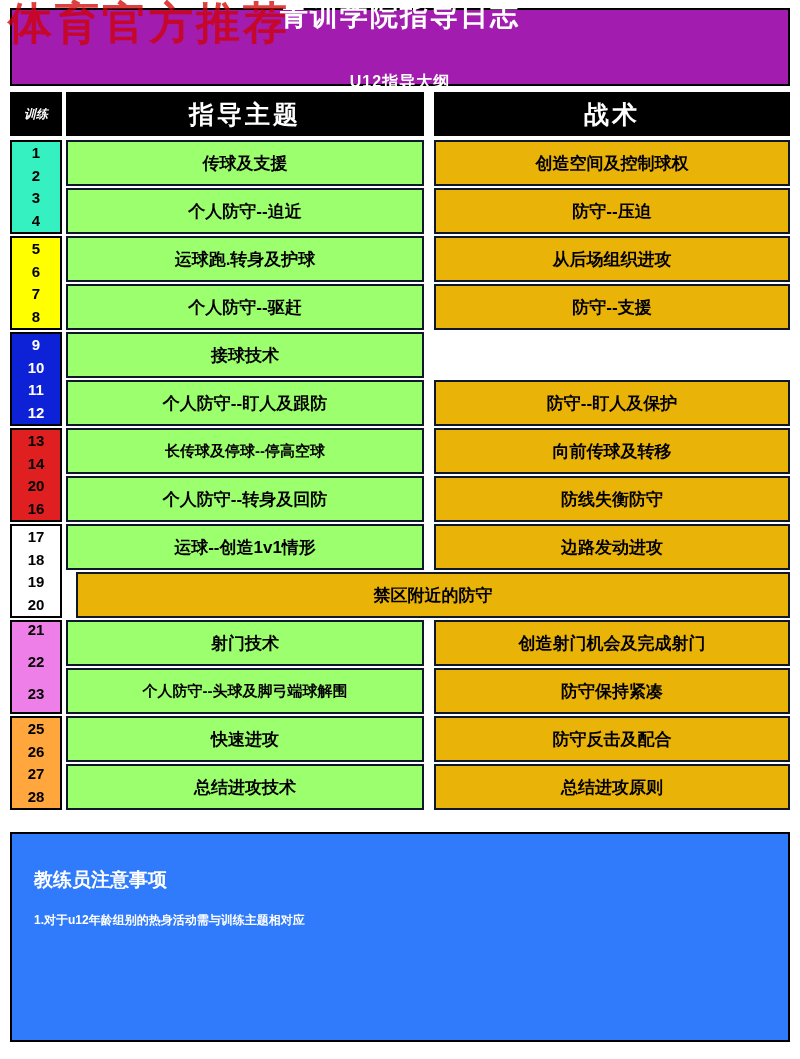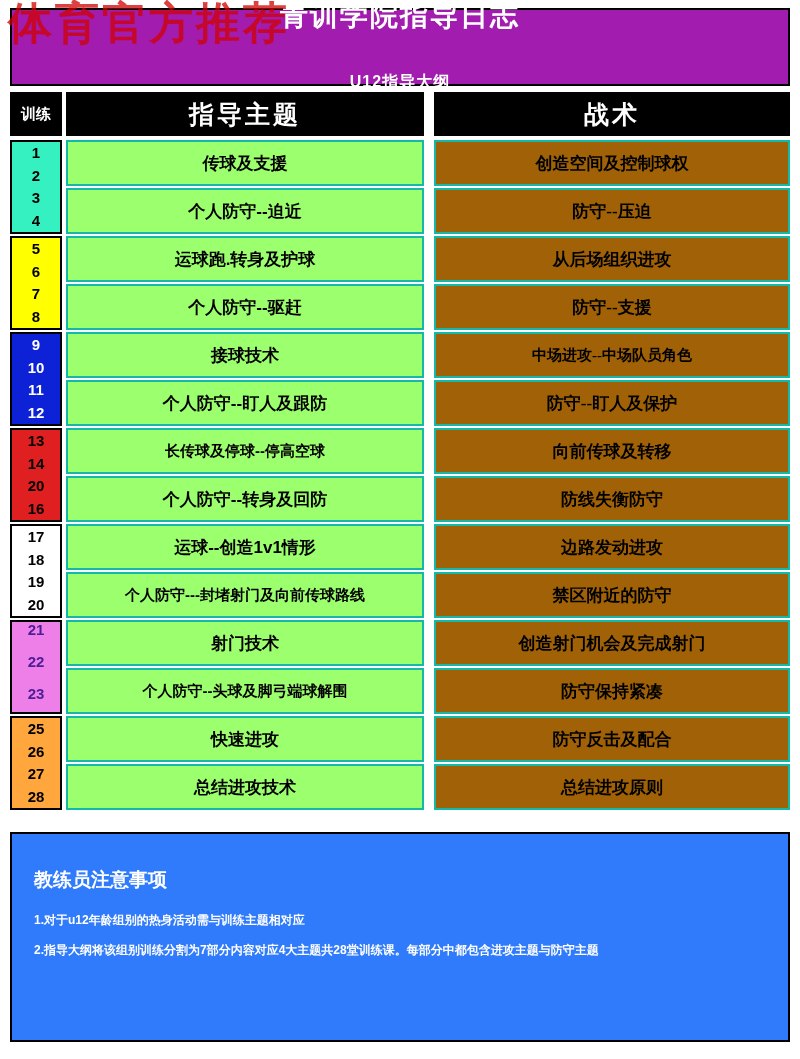--- a/index.html
+++ b/index.html
@@ -80,25 +80,26 @@
     align-items: stretch;
     height: 44px;
     margin-bottom: 4px;
   }
   .head-num {
     width: 52px;
     background: #000;
     border: 2px solid #000;
     box-sizing: border-box;
     color: #ffffff;
-    font-size: 15px;
-    font-weight: bold;
-    display: flex;
-    align-items: center;
-    justify-content: center;
+    font-size: 12px;
+    font-weight: bold;
+    display: flex;
+    align-items: center;
+    justify-content: center;
+    font-style: italic;
   }
   .head-topic {
     flex: 0 0 358px;
     margin-left: 4px;
     background: #000;
     border: 2px solid #000;
     box-sizing: border-box;
     color: #ffffff;
     font-size: 25px;
     font-weight: bold;
@@ -149,40 +150,39 @@
     margin-left: 4px;
     display: flex;
     flex-direction: column;
   }
   .row {
     display: flex;
     height: 46px;
     margin-bottom: 2px;
   }
   .cell {
-    border: 2px solid #14b8a6;
+    border: 2px solid #0f172a;
     box-sizing: border-box;
     display: flex;
     align-items: center;
     justify-content: center;
     font-weight: bold;
     font-size: 17px;
     text-align: center;
     padding: 8px 4px;
   }
   .cell.small { font-size: 15px; }
   .cell-topic {
     flex: 0 0 358px;
     background: #9cff6e;
   }
   .cell-tactic {
     flex: 1 1 auto;
     margin-left: 10px;
-    background: #a16207;
-    font-family: Liberation Serif, serif;
+    background: #eab308;
   }
 
   
   .notes {
     position: absolute;
     left: 10px;
     top: 832px;
     width: 780px;
     height: 210px;
     background: #2f7bfb;
@@ -248,21 +248,21 @@
             <span>14</span>
             <span>20</span>
             <span>16</span>
           </div>
           <div class="num-group" style="background: rgb(255, 255, 255); color: rgb(0, 0, 0);">
             <span>17</span>
             <span>18</span>
             <span>19</span>
             <span>20</span>
           </div>
-          <div class="num-group" style="background: rgb(239, 127, 232); color: #4c1d95; gap: 16px;">
+          <div class="num-group" style="background: rgb(239, 127, 232); color: #000000; gap: 16px;">
             <span>21</span>
             <span>22</span>
             <span>23</span>
             <span>24</span>
           </div>
           <div class="num-group" style="background: rgb(255, 166, 61); color: rgb(0, 0, 0);">
             <span>25</span>
             <span>26</span>
             <span>27</span>
             <span>28</span>
@@ -280,40 +280,38 @@
           <div class="row">
             <div class="cell cell-topic">运球跑.转身及护球</div>
             <div class="cell cell-tactic">从后场组织进攻</div>
           </div>
           <div class="row">
             <div class="cell cell-topic">个人防守--驱赶</div>
             <div class="cell cell-tactic">防守--支援</div>
           </div>
           <div class="row">
             <div class="cell cell-topic">接球技术</div>
-            <div class="cell cell-tactic small">中场进攻--中场队员角色</div>
           </div>
           <div class="row">
             <div class="cell cell-topic">个人防守--盯人及跟防</div>
             <div class="cell cell-tactic">防守--盯人及保护</div>
           </div>
           <div class="row">
             <div class="cell cell-topic small">长传球及停球--停高空球</div>
             <div class="cell cell-tactic">向前传球及转移</div>
           </div>
           <div class="row">
             <div class="cell cell-topic">个人防守--转身及回防</div>
             <div class="cell cell-tactic">防线失衡防守</div>
           </div>
           <div class="row">
             <div class="cell cell-topic">运球--创造1v1情形</div>
             <div class="cell cell-tactic">边路发动进攻</div>
           </div>
           <div class="row">
-            <div class="cell cell-topic small">个人防守---封堵射门及向前传球路线</div>
             <div class="cell cell-tactic">禁区附近的防守</div>
           </div>
           <div class="row">
             <div class="cell cell-topic">射门技术</div>
             <div class="cell cell-tactic">创造射门机会及完成射门</div>
           </div>
           <div class="row">
             <div class="cell cell-topic small">个人防守--头球及脚弓端球解围</div>
             <div class="cell cell-tactic">防守保持紧凑</div>
           </div>
@@ -326,17 +324,16 @@
             <div class="cell cell-tactic">总结进攻原则</div>
           </div>
         </div>
     </div>
   </div>
 
   <div class="notes">
     <div class="notes-title">教练员注意事项</div>
     <div id="notes-lines">
         <div class="notes-line">1.对于u12年龄组别的热身活动需与训练主题相对应</div>
-        <div class="notes-line">2.指导大纲将该组别训练分割为7部分内容对应4大主题共28堂训练课。每部分中都包含进攻主题与防守主题</div>
       </div>
   </div>
 
 </div>
 
 </body></html>

